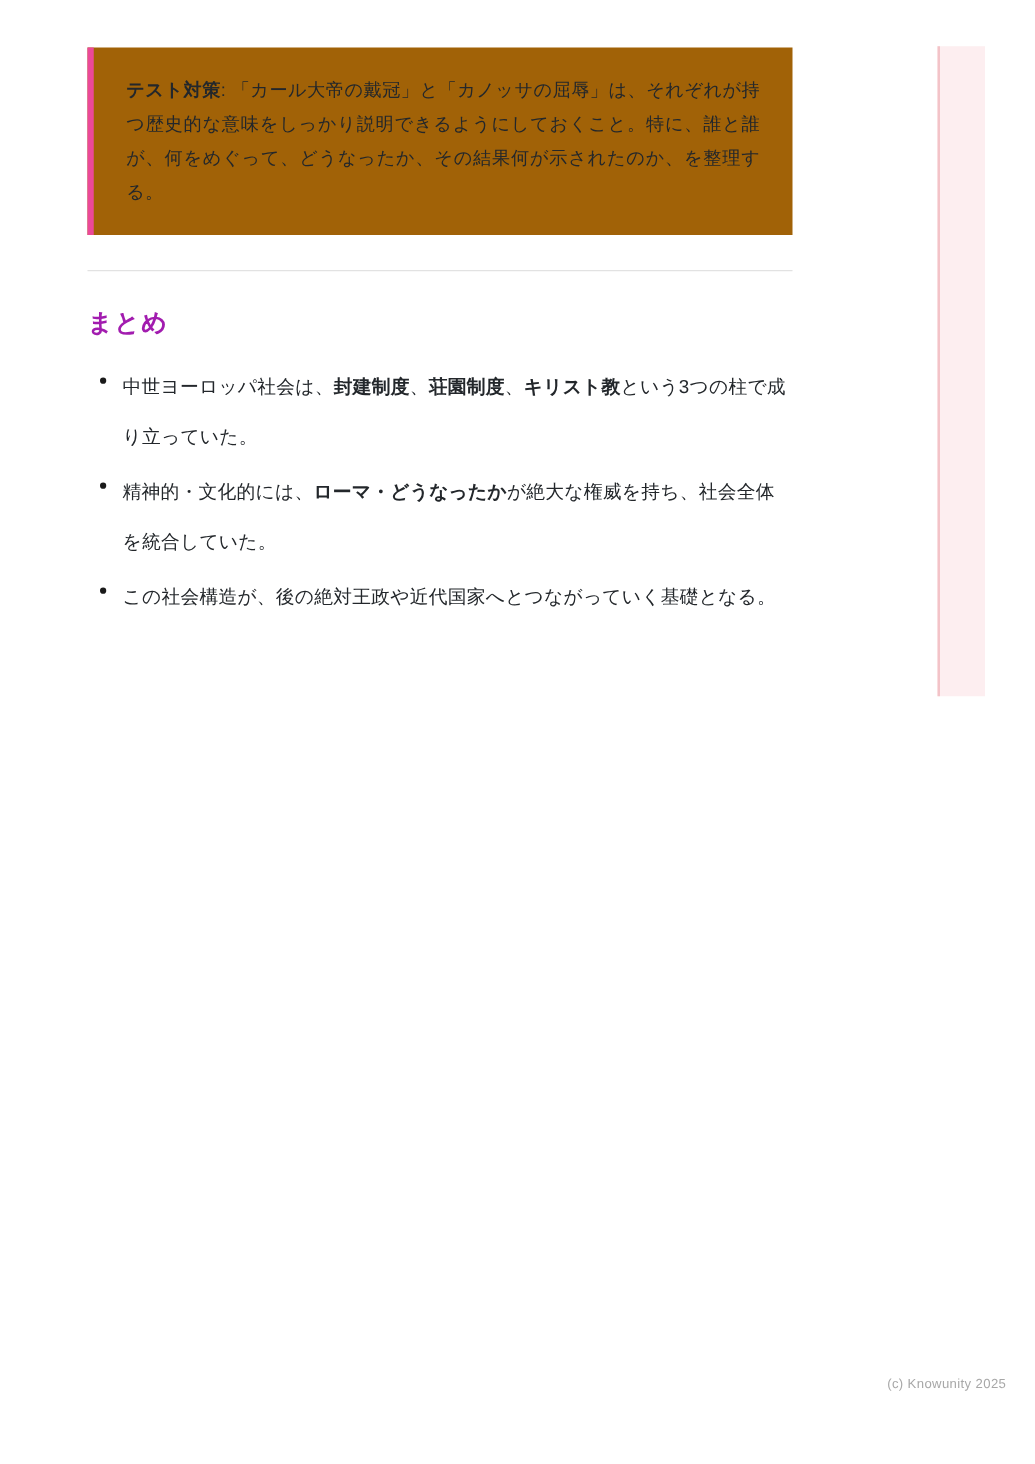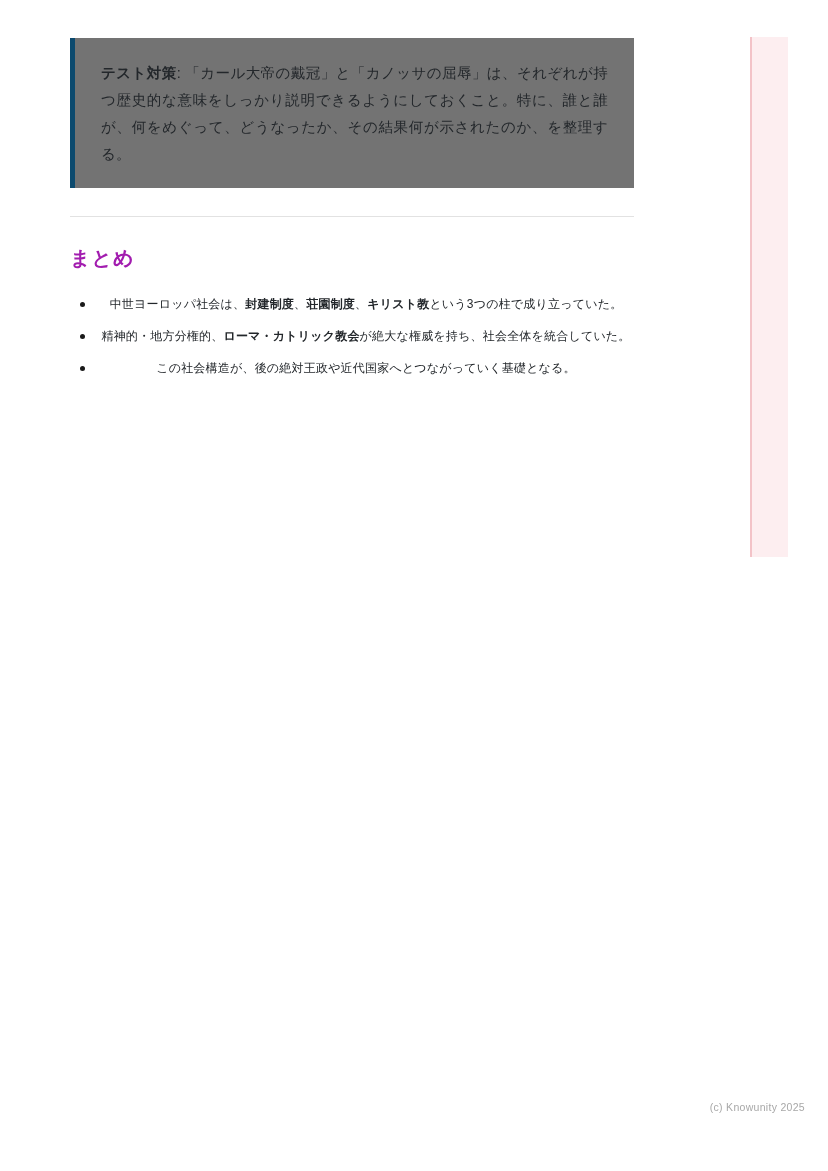--- a/index.html
+++ b/index.html
@@ -27,22 +27,22 @@
   
   .content {
     position: absolute;
     left: 70px;
     top: 38px;
     width: 564px;
   }
 
   
   .callout {
-    background: #737373;
-    border-left: 5px solid #0c4a6e;
+    background: #a16207;
+    border-left: 5px solid #ec4899;
     padding: 22px 26px 20px 26px;
     box-sizing: border-box;
     width: 564px;
   }
   .callout p {
     margin: 0;
     font-size: 14.5px;
     line-height: 27px;
     color: #23272b;
     text-align: justify;
@@ -69,27 +69,26 @@
   }
 
   
   ul.bullets {
     margin: 18px 0 0 0;
     padding-left: 26px;
     list-style: none;
   }
   ul.bullets li {
     position: relative;
-    font-size: 12px;
-    line-height: 28px;
+    font-size: 15px;
+    line-height: 40px;
     color: #23272b;
     margin-bottom: 4px;
     padding-left: 2px;
     letter-spacing: 0.2px;
-    text-align: center;
   }
   ul.bullets li::before {
     content: "";
     position: absolute;
     left: -16px;
     top: 12px;
     width: 5px;
     height: 5px;
     border-radius: 50%;
     background: #1a1a1a;
@@ -132,21 +131,21 @@
     <div class="callout">
       <p><span class="lead">テスト対策</span><span>:</span><span> 「カール大帝の戴冠」と「カノッサの屈辱」は、それぞれが持つ歴史的な意味をしっかり説明できるようにしておくこと。特に、誰と誰が、何をめぐって、どうなったか、その結果何が示されたのか、を整理する。</span></p>
     </div>
 
     <div class="divider"></div>
 
     <div class="section-title">まとめ</div>
 
     <ul class="bullets" id="summary-list">
     <li><span>中世ヨーロッパ社会は、</span><b>封建制度</b><span>、</span><b>荘園制度</b><span>、</span><b>キリスト教</b><span>という3つの柱で成り立っていた。</span></li>
-        <li><span>精神的・地方分権的、</span><b>ローマ・カトリック教会</b><span>が絶大な権威を持ち、社会全体を統合していた。</span></li>
+        <li><span>精神的・文化的には、</span><b>ローマ・どうなったか</b><span>が絶大な権威を持ち、社会全体を統合していた。</span></li>
         <li><span>この社会構造が、後の絶対王政や近代国家へとつながっていく基礎となる。</span></li>
       </ul>
 
   </div>
 
   <div class="right-strip"></div>
 
   <div class="footer">(c) Knowunity 2025</div>
 
 </div>

